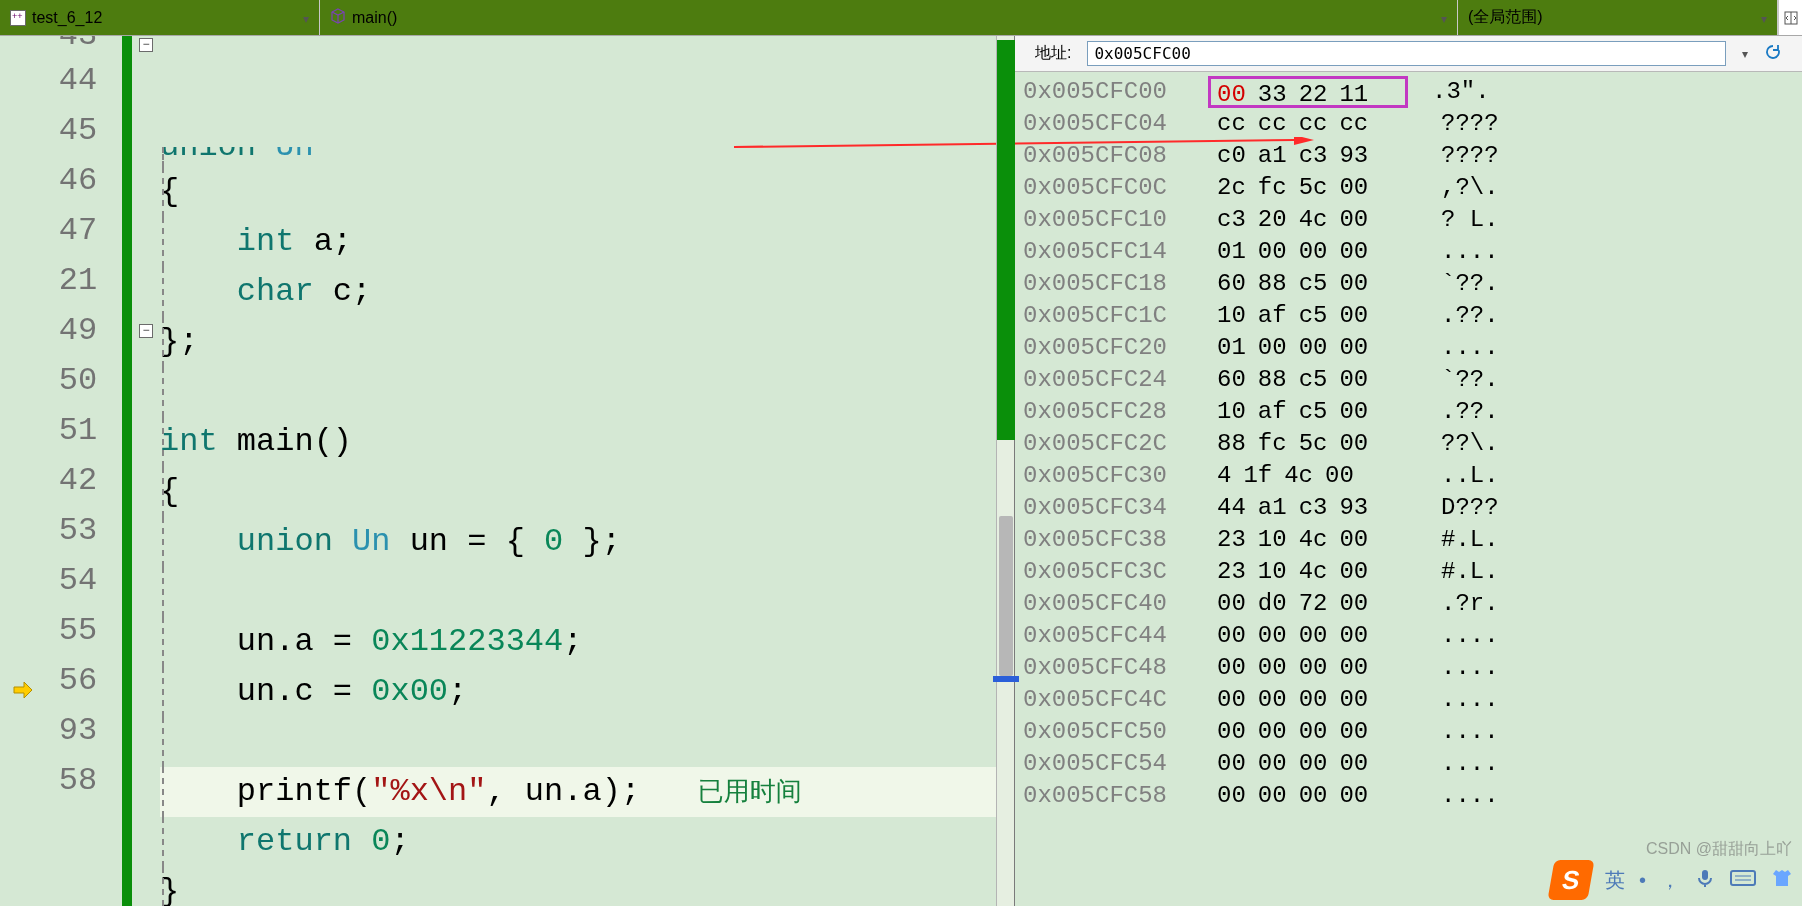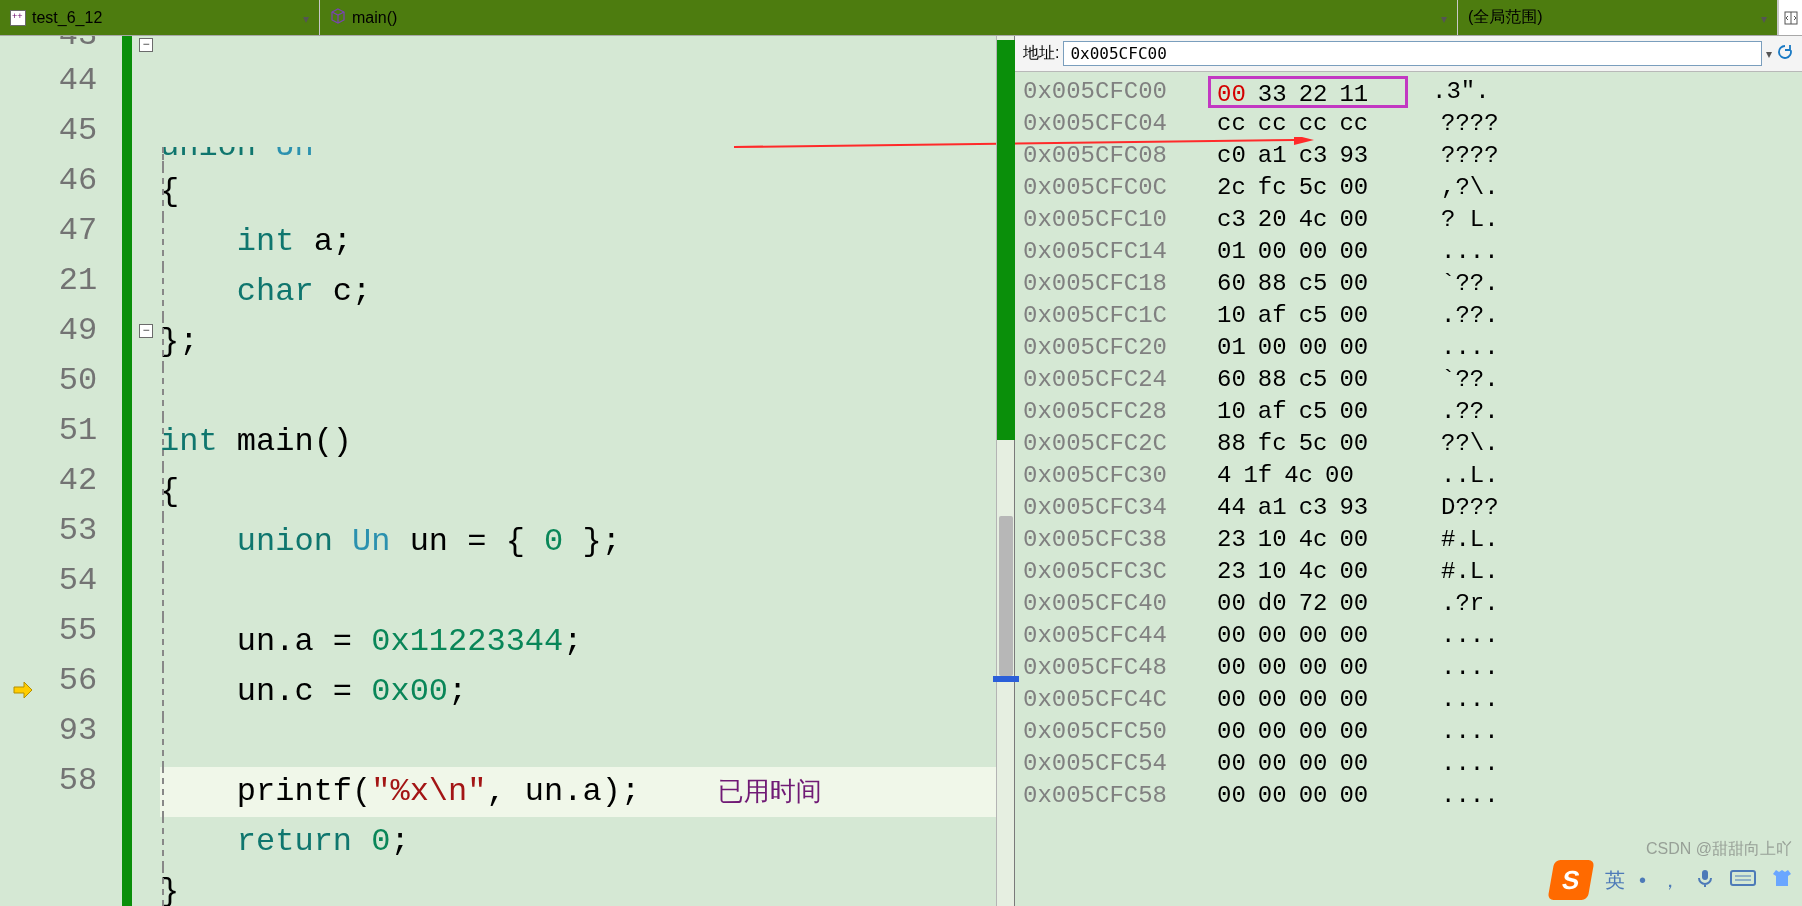--- a/index.html
+++ b/index.html
@@ -108,21 +108,21 @@
   position:absolute;
   left:0; top:0; bottom:0;
   border-left:2px dashed #888;
 }
 .kw{ color:#0f766e; }
 .type{ color:#2b91af; }
 .num{ color:#098658; }
 .str{ color:#a31515; }
 .esc{ color:#a31515; }
 .fn{ color:#000; }
-.hint{ color:#701a75; font-size:26px;margin-left:20px; }
+.hint{ color:#15803d; font-size:26px; }
 
 .fold-box{
   position:absolute;
   width:14px;height:14px;
   border:1px solid #6b6b6b;
   background:#fff;
   left:7px;
   display:flex;align-items:center;justify-content:center;
   font-size:12px;line-height:12px;color:#444;
 }
@@ -166,23 +166,23 @@
 
 .mem {
   flex:1;
   display:flex;
   flex-direction:column;
   background:#d5e8d4;
 }
 .mem .addrbar{
   display:flex;
   align-items:center;
-  gap:4px;
+  gap:16px;
   height:36px;
-  padding:0 8px;
+  padding:0 20px;
   background:#f4f4f4;
   border-bottom:1px solid #b8b8b8;
   font-family:"Segoe UI",Tahoma,sans-serif;
   font-size:16px;
 }
 .mem .addrbar input{
   flex:1;
   font-family:Consolas,monospace;
   font-size:16px;
   border:1px solid #7a9ebd;

